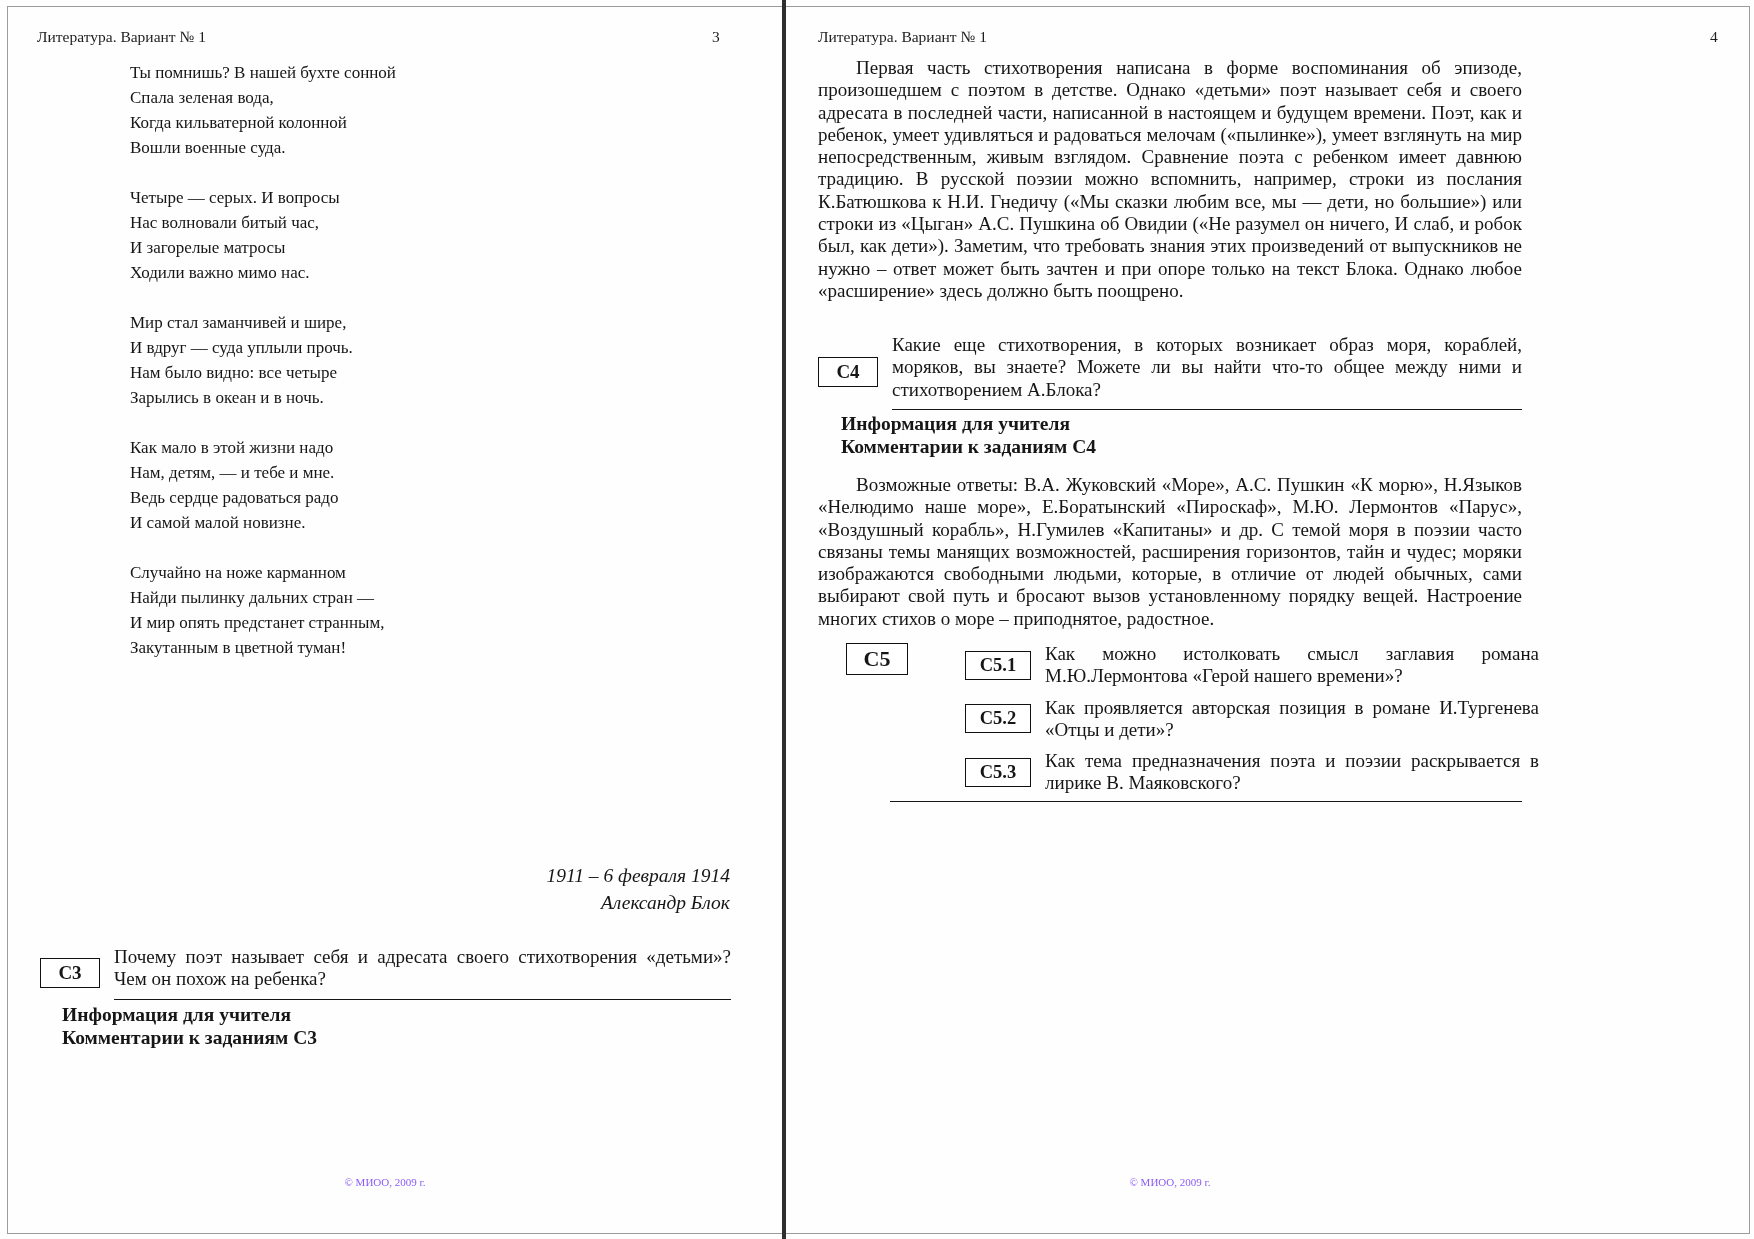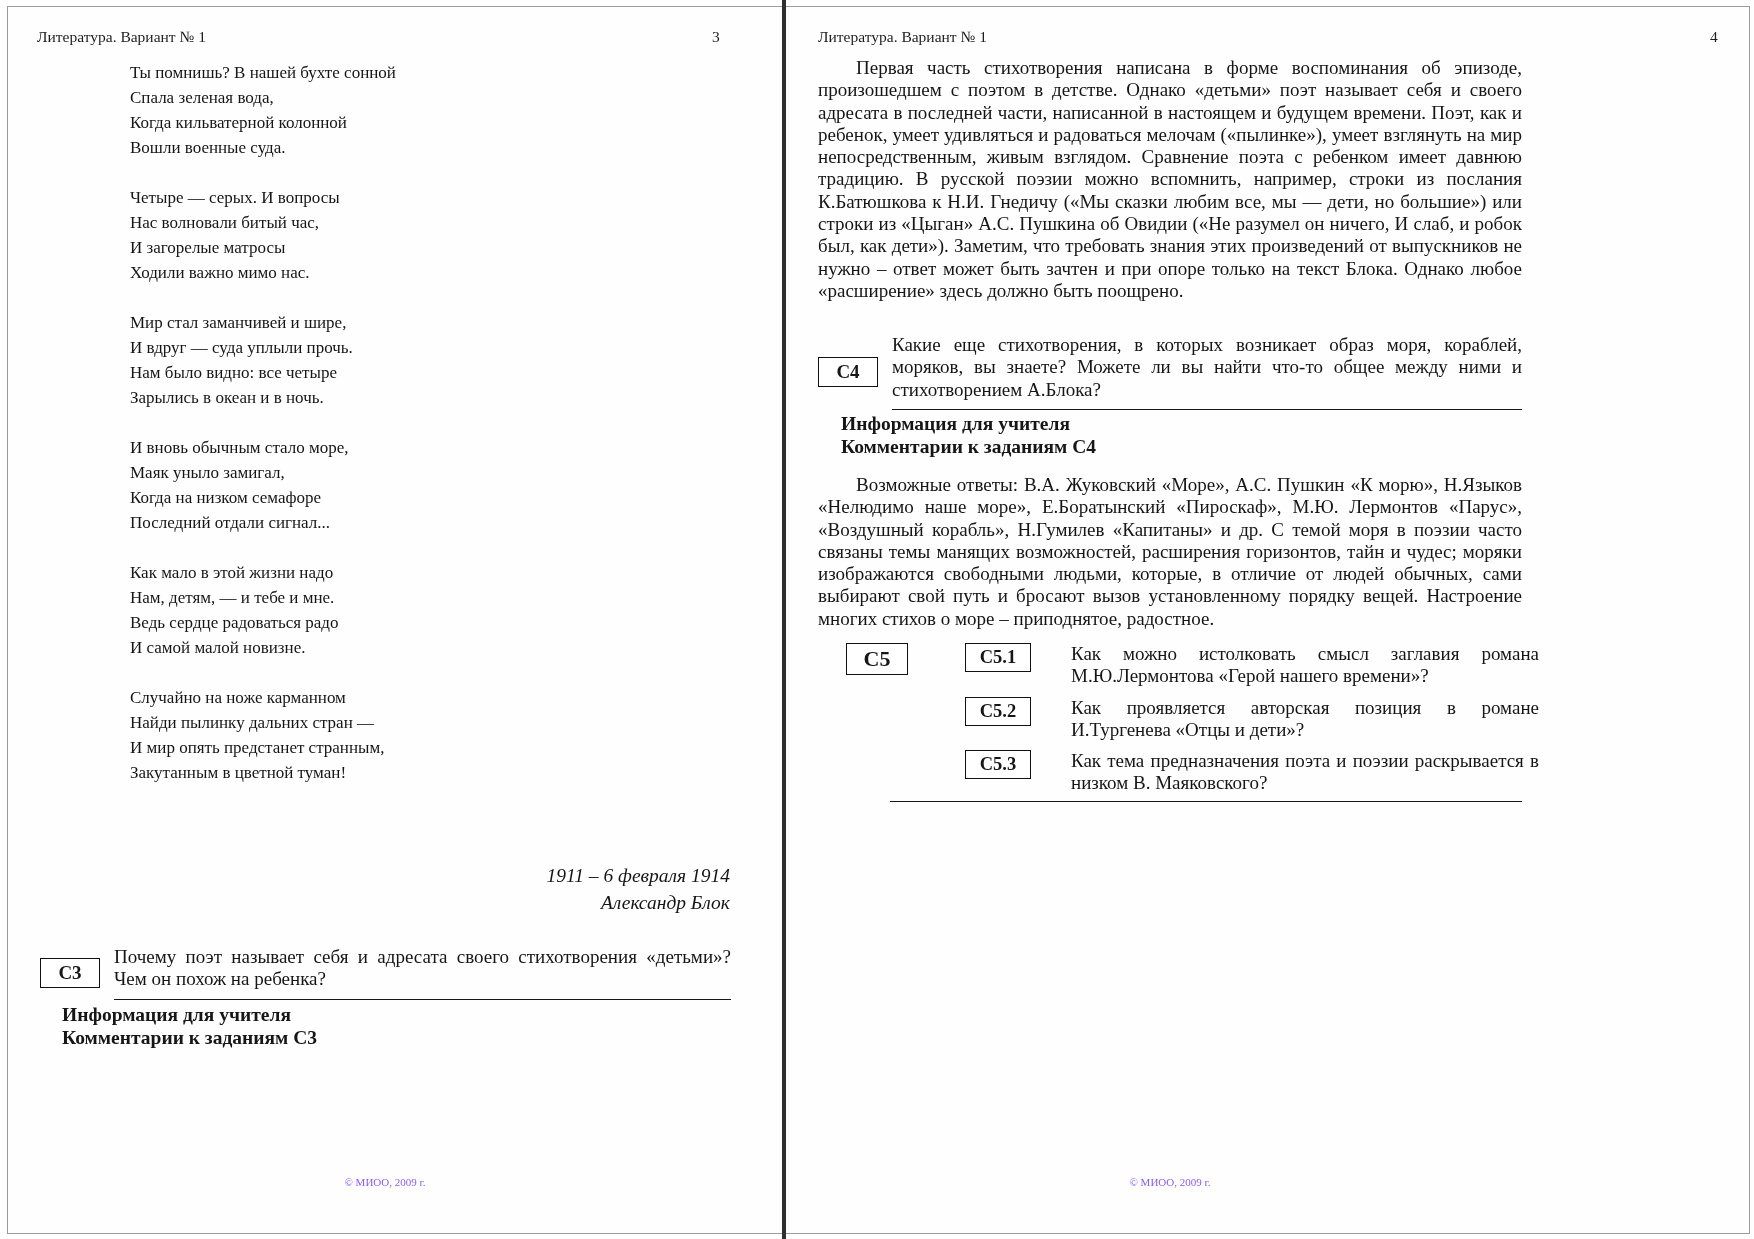--- a/index.html
+++ b/index.html
@@ -45,21 +45,21 @@
   }
   .par1 { top:57px; }
   .par2 { top:474px; }
 
   .c5-section { position:absolute; left:60px; top:643px; display:flex; align-items:flex-start; }
   .c5-main-box {
     border:1.6px solid #111; width:60px; height:30px; line-height:30px;
     text-align:center; font-weight:bold; font-size:22px; background:#fff; flex:0 0 auto;
   }
   .c5-subtasks { margin-left:57px; width:574px; }
-  .subtask { display:flex; align-items:flex-start; margin-bottom:9px;gap:26px; }
+  .subtask { display:flex; align-items:center; margin-bottom:9px; }
   .subtask-box {
     border:1.6px solid #111; width:64px; height:27px; line-height:27px;
     text-align:center; font-weight:bold; font-size:18.5px; background:#fff; flex:0 0 auto;
   }
   .subtask-text { flex:1 1 auto; margin-left:14px; font-size:19px; line-height:22.3px; text-align:justify; }
   .c5-rule { position:absolute; left:104px; top:801px; width:632px; border-top:1.6px solid #161616; }
 
   .footer { position:absolute; top:1176px; text-align:center; font-size:11px; color:#8b5cf6; }
   .left  .footer { left:40px; width:690px; }
   .right .footer { left:32px; width:704px; }
@@ -86,26 +86,20 @@
         <div>Четыре — серых. И вопросы</div>
         <div>Нас волновали битый час,</div>
         <div>И загорелые матросы</div>
         <div>Ходили важно мимо нас.</div>
       </div>
       <div class="stanza">
         <div>Мир стал заманчивей и шире,</div>
         <div>И вдруг — суда уплыли прочь.</div>
         <div>Нам было видно: все четыре</div>
         <div>Зарылись в океан и в ночь.</div>
-      </div>
-      <div class="stanza">
-        <div>И вновь обычным стало море,</div>
-        <div>Маяк уныло замигал,</div>
-        <div>Когда на низком семафоре</div>
-        <div>Последний отдали сигнал...</div>
       </div>
       <div class="stanza">
         <div>Как мало в этой жизни надо</div>
         <div>Нам, детям, — и тебе и мне.</div>
         <div>Ведь сердце радоваться радо</div>
         <div>И самой малой новизне.</div>
       </div>
       <div class="stanza">
         <div>Случайно на ноже карманном</div>
         <div>Найди пылинку дальних стран —</div>
@@ -156,21 +150,21 @@
         <div class="subtask">
           <div class="subtask-box">С5.1</div>
           <div class="subtask-text">Как можно истолковать смысл заглавия романа М.Ю.Лермонтова «Герой нашего времени»?</div>
         </div>
         <div class="subtask">
           <div class="subtask-box">С5.2</div>
           <div class="subtask-text">Как проявляется авторская позиция в романе И.Тургенева «Отцы и дети»?</div>
         </div>
         <div class="subtask">
           <div class="subtask-box">С5.3</div>
-          <div class="subtask-text">Как тема предназначения поэта и поэзии раскрывается в низком В. Маяковского?</div>
+          <div class="subtask-text">Как тема предназначения поэта и поэзии раскрывается в лирике В. Маяковского?</div>
         </div>
       </div>
     </div>
     <div class="c5-rule"></div>
 
     <div class="footer">© МИОО, 2009 г.</div>
   </section>
 </div>
 
 </body></html>

